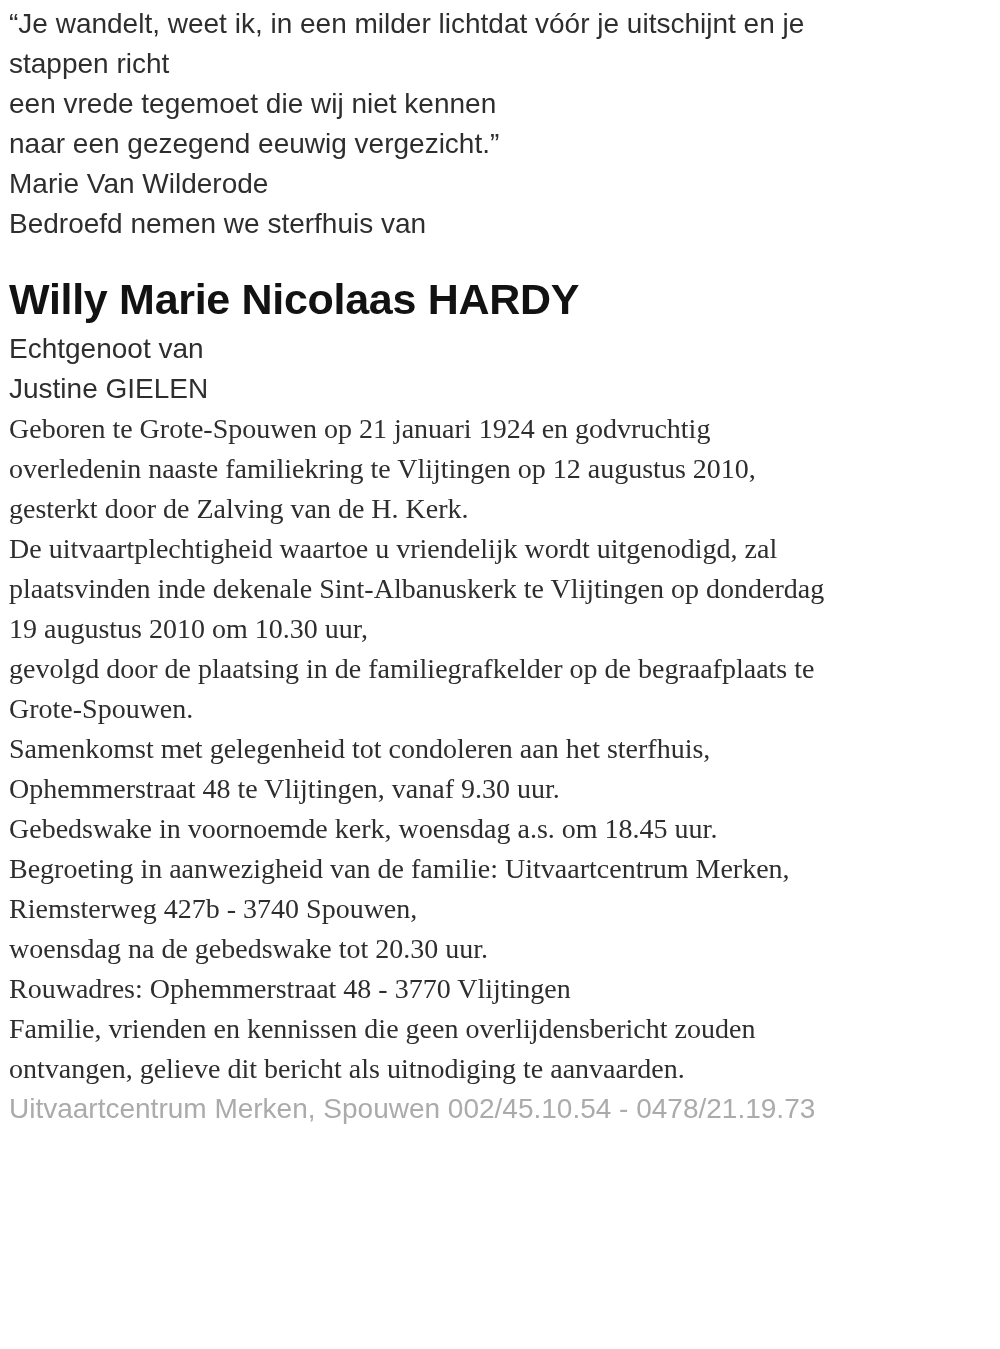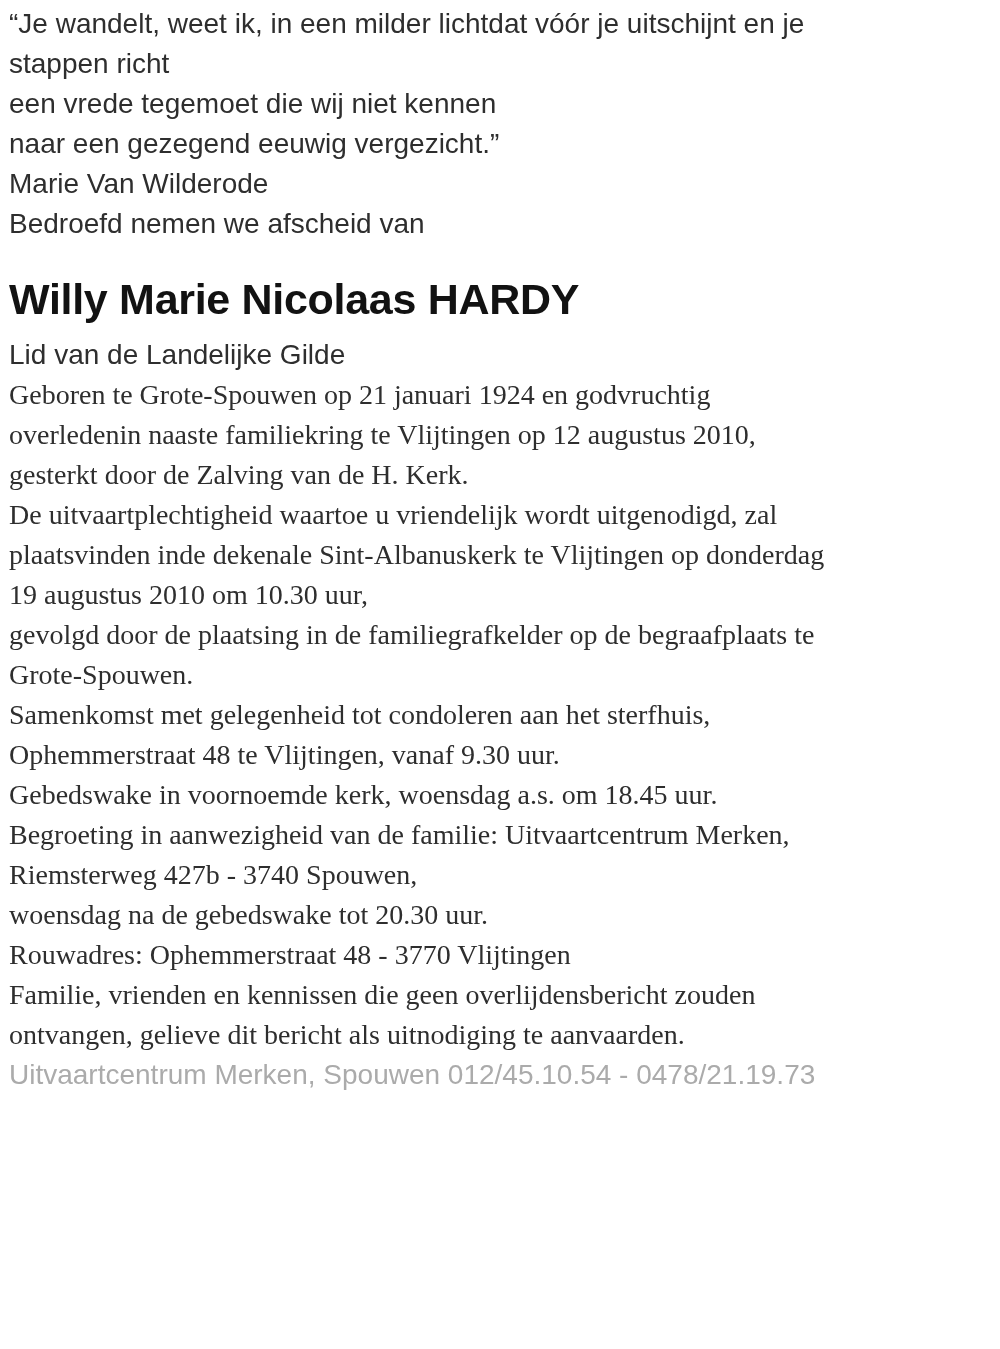--- a/index.html
+++ b/index.html
@@ -28,21 +28,21 @@
   .quote-text {
     margin: 0;
   }
   .quote-attribution {
     margin: 0;
   }
   .intro-line {
     margin-top: 40px;
   }
   .deceased-name {
-    margin: 27px 0 8px 0;
+    margin: 27px 0 2px 0;
     font-size: 43px;
     line-height: 56px;
     font-weight: 700;
     color: #121212;
     letter-spacing: -0.3px;
     white-space: pre-line;
   }
   .relation-block {
     margin: 0;
   }
@@ -63,40 +63,41 @@
 
 <main class="page">
 
   <p class="quote-text">“Je wandelt, weet ik, in een milder lichtdat vóór je uitschijnt en je
 stappen richt
 een vrede tegemoet die wij niet kennen
 naar een gezegend eeuwig vergezicht.”</p>
 
   <p class="quote-attribution">Marie Van Wilderode</p>
 
-  <p class="intro-line">Bedroefd nemen we afscheid van</p>
+  <p class="intro-line">Bedroefd nemen we sterfhuis van</p>
 
   <h1 class="deceased-name">Willy Marie Nicolaas HARDY</h1>
 
+  <p class="relation-block">Echtgenoot van
+Justine GIELEN</p>
 
-  <p class="membership-line">Lid van de Landelijke Gilde</p>
 
   <p class="announcement-text">Geboren te Grote-Spouwen op 21 januari 1924 en godvruchtig
 overledenin naaste familiekring te Vlijtingen op 12 augustus 2010,
 gesterkt door de Zalving van de H. Kerk.
 De uitvaartplechtigheid waartoe u vriendelijk wordt uitgenodigd, zal
 plaatsvinden inde dekenale Sint-Albanuskerk te Vlijtingen op donderdag
 19 augustus 2010 om 10.30 uur,
 gevolgd door de plaatsing in de familiegrafkelder op de begraafplaats te
 Grote-Spouwen.
 Samenkomst met gelegenheid tot condoleren aan het sterfhuis,
 Ophemmerstraat 48 te Vlijtingen, vanaf 9.30 uur.
 Gebedswake in voornoemde kerk, woensdag a.s. om 18.45 uur.
 Begroeting in aanwezigheid van de familie: Uitvaartcentrum Merken,
 Riemsterweg 427b - 3740 Spouwen,
 woensdag na de gebedswake tot 20.30 uur.
 Rouwadres: Ophemmerstraat 48 - 3770 Vlijtingen
 Familie, vrienden en kennissen die geen overlijdensbericht zouden
 ontvangen, gelieve dit bericht als uitnodiging te aanvaarden.</p>
 
-  <p class="footer-line">Uitvaartcentrum Merken, Spouwen 012/45.10.54 - 0478/21.19.73</p>
+  <p class="footer-line">Uitvaartcentrum Merken, Spouwen 002/45.10.54 - 0478/21.19.73</p>
 
 </main>
 
 </body></html>

